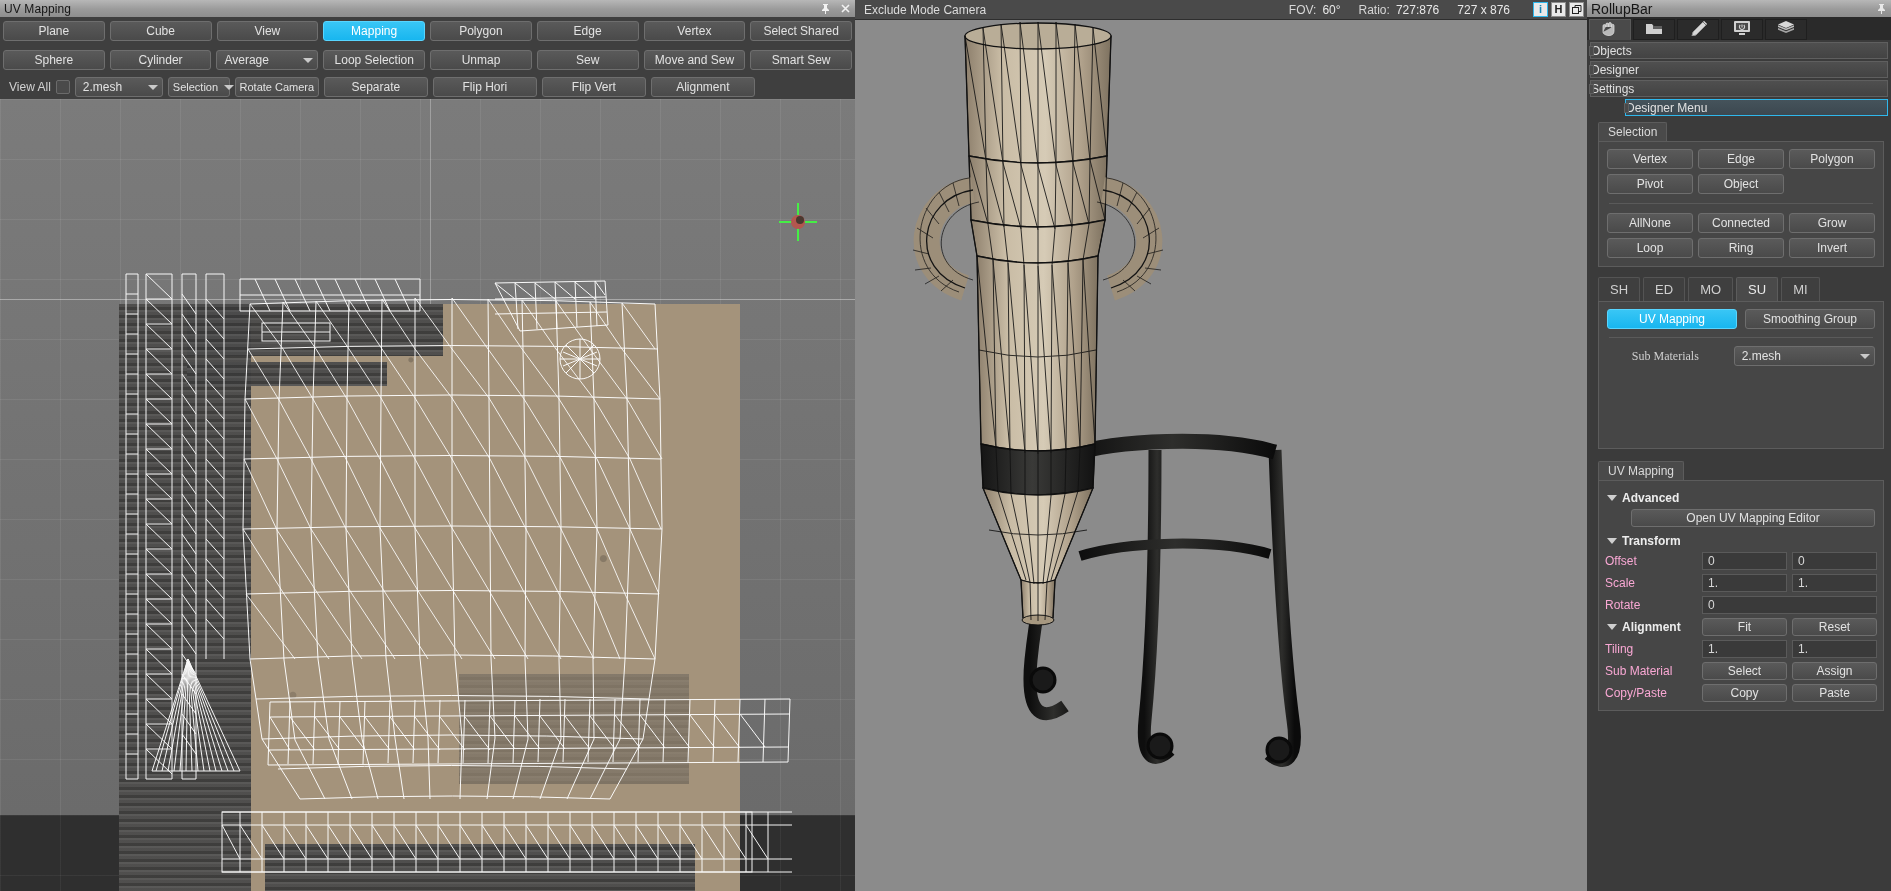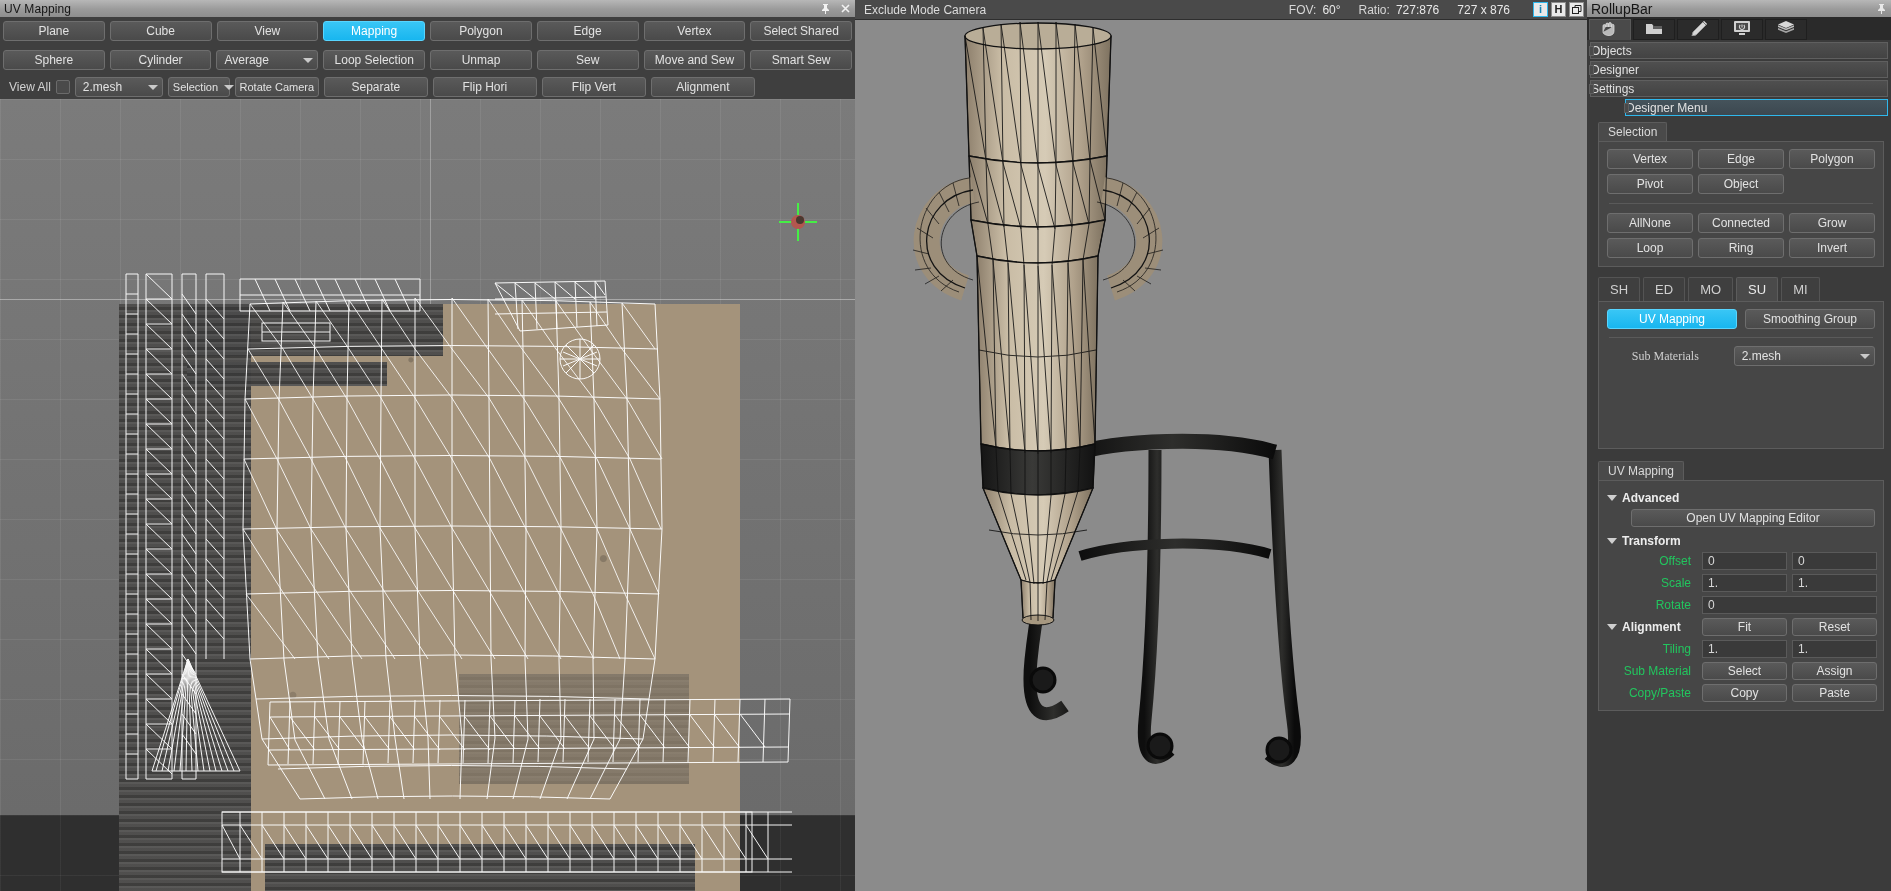--- a/index.html
+++ b/index.html
@@ -205,21 +205,21 @@
 
   .uvm-panel { margin: 12px 4px 0 8px; }
   .uvm-body { border: 1px solid #5c5c5c; background: #464646; padding: 6px 6px 8px 6px; }
   .sect {
     display: flex; align-items: center; gap: 5px;
     font-weight: bold; font-size: 12px; color: #ededed; margin: 4px 0 4px 2px;
   }
   .caret { width:0;height:0;border-left:5px solid transparent;border-right:5px solid transparent;border-top:6px solid #cfcfcf; }
   .wide-btn { width: 100%; }
   .frow { display: flex; align-items: center; gap: 5px; margin-top: 4px; height: 18px; }
-  .frow .flab { flex: 0 0 92px; text-align: right; padding-right: 6px; color: #22c55e; font-size: 12px; }
+  .frow .flab { flex: 0 0 92px; text-align: left; padding-right: 6px; color: #f9a8d4; font-size: 12px; }
   .frow .flab.bold { font-weight: bold; color: #ededed; text-align: left; display:flex; align-items:center; gap:5px; padding-left:2px;}
   .fld {
     flex: 1; height: 18px; background: #3a3a3a; border: 1px solid #5a5a5a;
     color: #d8d8d8; font-size: 12px; display: flex; align-items: center; padding-left: 5px;
   }
   .fbtn { flex: 1; height: 18px; }
   .btn.sm { height: 18px; font-size: 12px; }
 
   .sub-materials-row { display: flex; align-items: center; gap: 10px; margin-top: 12px; }
   .sub-materials-row .lab { flex: 1; text-align: center; color: #cfcfcf; font-family: Liberation Serif, serif; }

